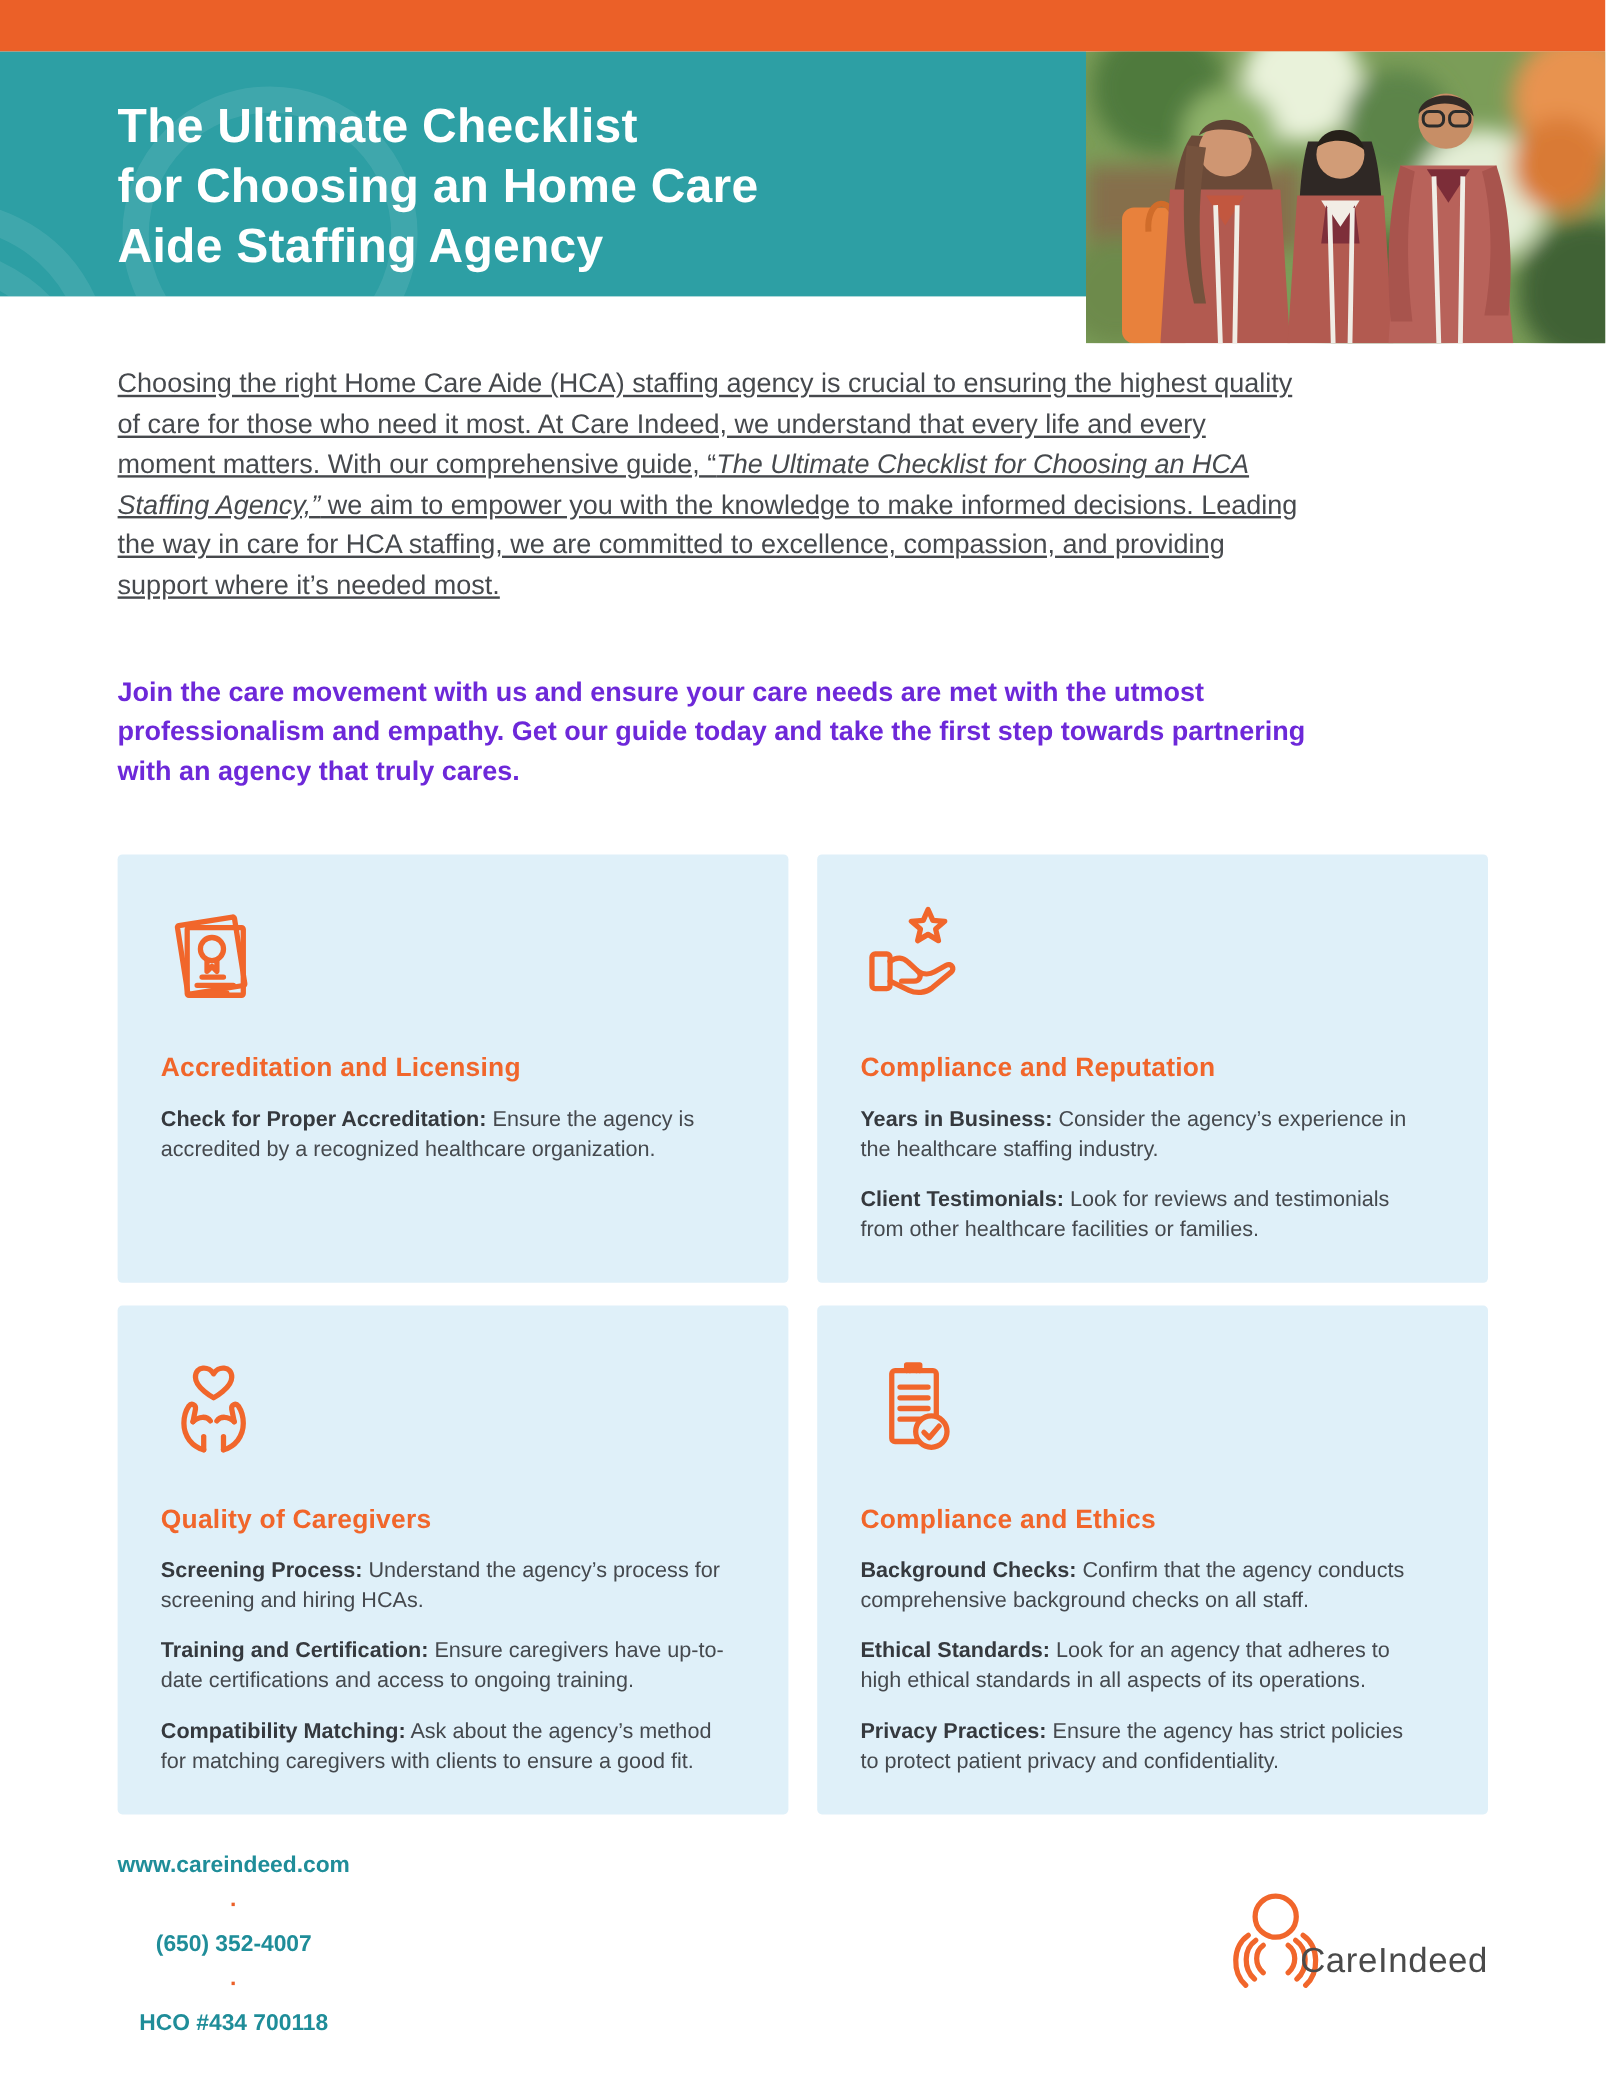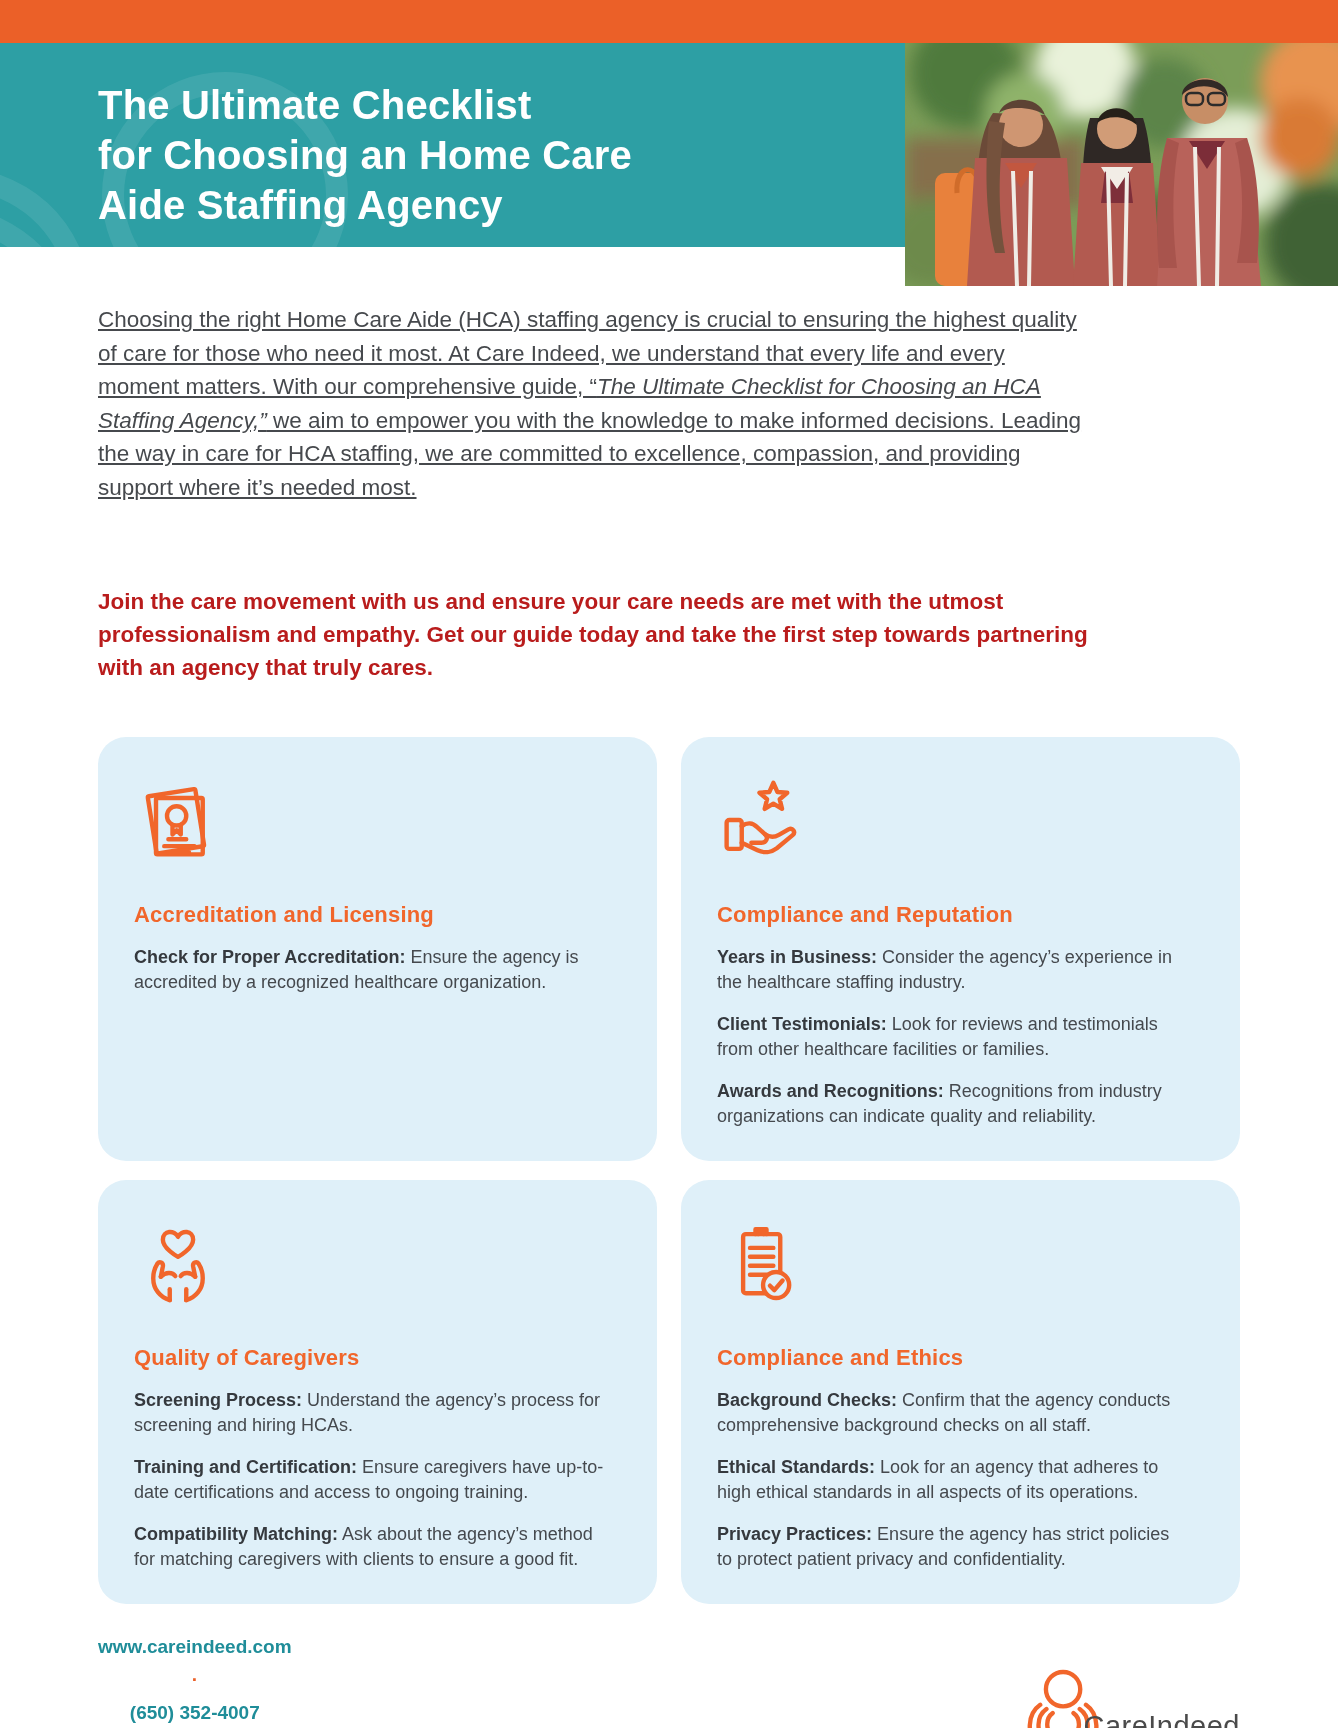--- a/index.html
+++ b/index.html
@@ -15,25 +15,25 @@
   .header-left { position:relative; flex:1 1 auto; background:#2D9FA4; overflow:hidden; }
   .header-pattern { position:absolute; left:0; top:0; }
   .title-block { position:relative; padding:37px 0 0 98px; }
   .title-line { display:block; color:#ffffff; font-size:40px; line-height:50px; font-weight:600; letter-spacing:0.2px; }
   .header-photo { flex:0 0 433px; height:243px; }
 
   
   .main { padding:0 98px; }
   .intro { margin-top:56px; max-width:985px; font-size:22.5px; line-height:33.5px; color:#46494D;text-decoration:underline; }
   .intro em { font-style:italic; }
-  .cta { margin-top:81px; max-width:990px; font-size:22.5px; line-height:33px; font-weight:700; color:#b91c1c; }
+  .cta { margin-top:56px; max-width:990px; font-size:22.5px; line-height:33px; font-weight:700; color:#6d28d9; }
 
   
   .cards { margin-top:53px; display:grid; grid-template-columns:1fr 1fr; column-gap:24px; row-gap:19px; }
-  .card { background:#DFF0F9; border-radius:28px; padding:39px 52px 32px 36px; }
+  .card { background:#DFF0F9; border-radius:4px; padding:39px 52px 32px 36px; }
   .card-icon { display:block; width:88px; height:88px; }
   .card-icon svg { width:88px; height:88px; stroke:#F1662B; fill:none; stroke-width:3.2; stroke-linecap:round; stroke-linejoin:round; }
   .card-title { margin-top:38px; font-size:22px; font-weight:700; color:#F1662B; letter-spacing:0.2px; }
   .card-item { margin-top:17px; font-size:18px; line-height:25px; color:#45494E; }
   .card-item strong { font-weight:700; color:#35393E; }
 
   
   .footer { margin:26px 98px 0 98px; display:flex; justify-content:space-between; align-items:center; }
   .footer-text { font-size:19px; line-height:33px; font-weight:700; color:#1F8D99; }
   .footer-line2 { display:flex; align-items:center;flex-direction:column; }
@@ -153,21 +153,20 @@
           <svg viewBox="0 0 64 64">
             <path d="M41,5 L43.9,11.6 L51.1,12.2 L45.6,16.9 L47.3,23.9 L41,20.1 L34.7,23.9 L36.4,16.9 L30.9,12.2 L38.1,11.6 Z"></path>
             <rect x="7" y="32" width="11" height="21" rx="2"></rect>
             <path d="M18,36.5 C22,33.5 26,34 29,37 L35,42.5 C38,44.5 42,44.5 45,42.8 L52,38.8 C55,37.2 57.5,40.8 55,43 L43.5,52.5 C39.5,55.6 34,56.2 29.5,54 L18,48.5"></path>
             <path d="M35,42.5 C37.5,44.8 36,48.5 32.5,48.5 L25,48.5"></path>
           </svg>
         </span>
         <h3 class="card-title">Compliance and Reputation</h3>
         <p class="card-item"><strong>Years in Business:</strong><span> Consider the agency’s experience in the healthcare staffing industry.</span></p>
         <p class="card-item"><strong>Client Testimonials:</strong><span> Look for reviews and testimonials from other healthcare facilities or families.</span></p>
-        <p class="card-item"><strong>Awards and Recognitions:</strong><span> Recognitions from industry organizations can indicate quality and reliability.</span></p>
       </div>
 
       <div class="card">
         <span class="card-icon">
           <svg viewBox="0 0 64 64">
             <path d="M32,13 C29.5,8 21,8 21,15 C21,21.5 32,27.5 32,27.5 C32,27.5 43,21.5 43,15 C43,8 34.5,8 32,13 Z"></path>
             <path d="M26,59 C19,57 14,51 14,43 C14,39.5 15,35.5 17,32.5 C18.5,30.5 21.5,31.5 21,34.5 L19.5,42"></path>
             <path d="M19.5,42 C23,38.5 28,38.5 30,41.5"></path>
             <path d="M26,59 L26,51"></path>
             <path d="M38,59 C45,57 50,51 50,43 C50,39.5 49,35.5 47,32.5 C45.5,30.5 42.5,31.5 43,34.5 L44.5,42"></path>

